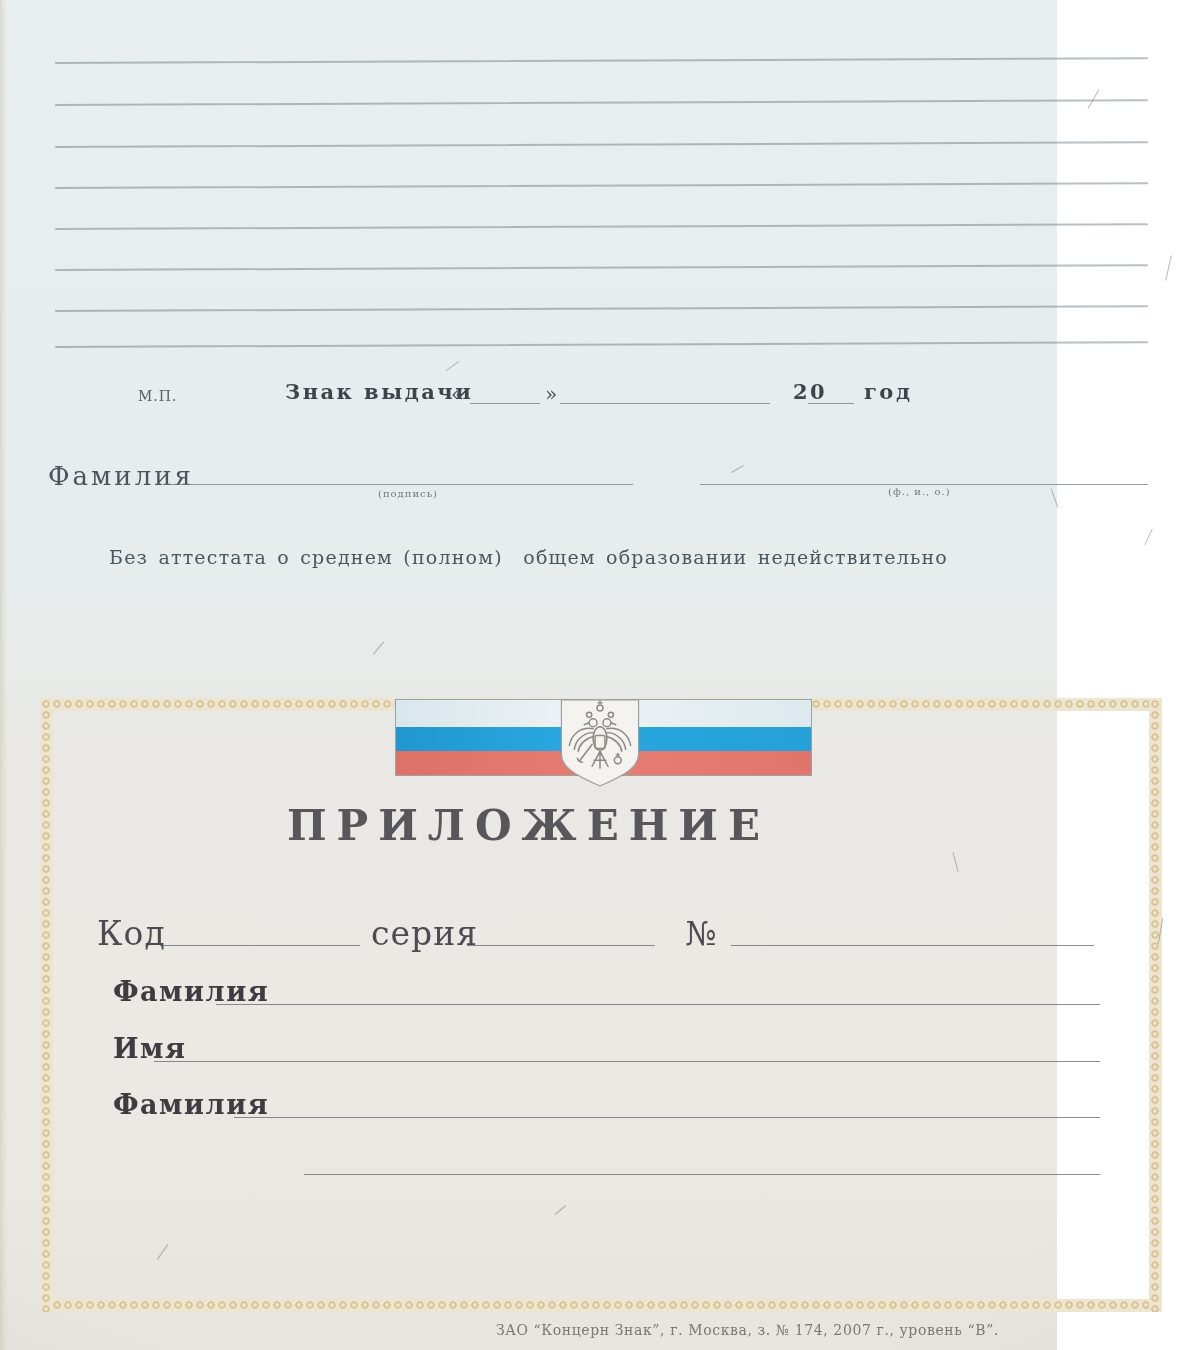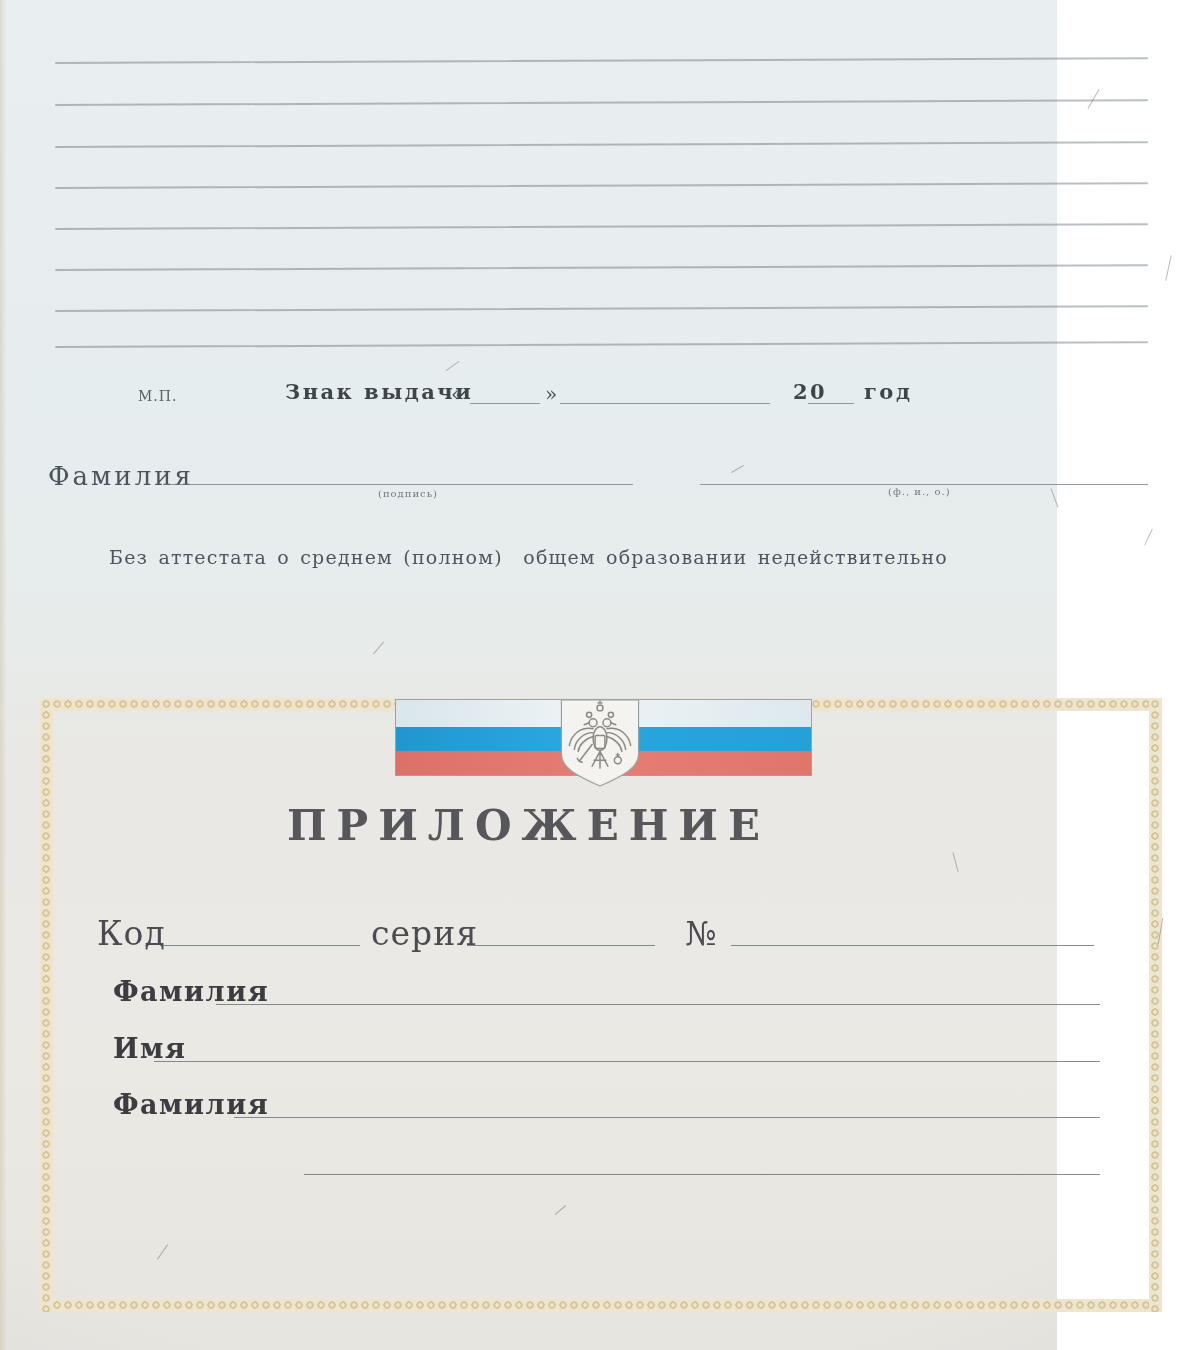--- a/index.html
+++ b/index.html
@@ -133,20 +133,21 @@
   <div class="fline" style="left:216px;top:1004px;width:884px"></div>
 
   <span class="field-label" style="left:97px;top:1033px">Имя</span>
   <div class="fline" style="left:154px;top:1061px;width:946px"></div>
 
   <span class="field-label" style="left:97px;top:1089px">Фамилия</span>
   <div class="fline" style="left:234px;top:1117px;width:866px"></div>
 
   <div class="fline" style="left:304px;top:1174px;width:796px"></div>
 
+  <div class="imprint">ЗАО “Концерн Знак”, г. Москва, з. № 174, 2007 г., уровень “В”.</div>
 
 
   <div class="fiber" style="left:1093px;top:88px;height:22px;transform:rotate(30deg)"></div>
   <div class="fiber" style="left:452px;top:358px;height:16px;transform:rotate(55deg)"></div>
   <div class="fiber" style="left:1168px;top:255px;height:26px;transform:rotate(12deg)"></div>
   <div class="fiber" style="left:737px;top:462px;height:14px;transform:rotate(60deg)"></div>
   <div class="fiber" style="left:1054px;top:488px;height:20px;transform:rotate(-20deg)"></div>
   <div class="fiber" style="left:1148px;top:528px;height:18px;transform:rotate(25deg)"></div>
   <div class="fiber" style="left:378px;top:640px;height:16px;transform:rotate(40deg)"></div>
   <div class="fiber" style="left:955px;top:852px;height:20px;transform:rotate(-15deg)"></div>

